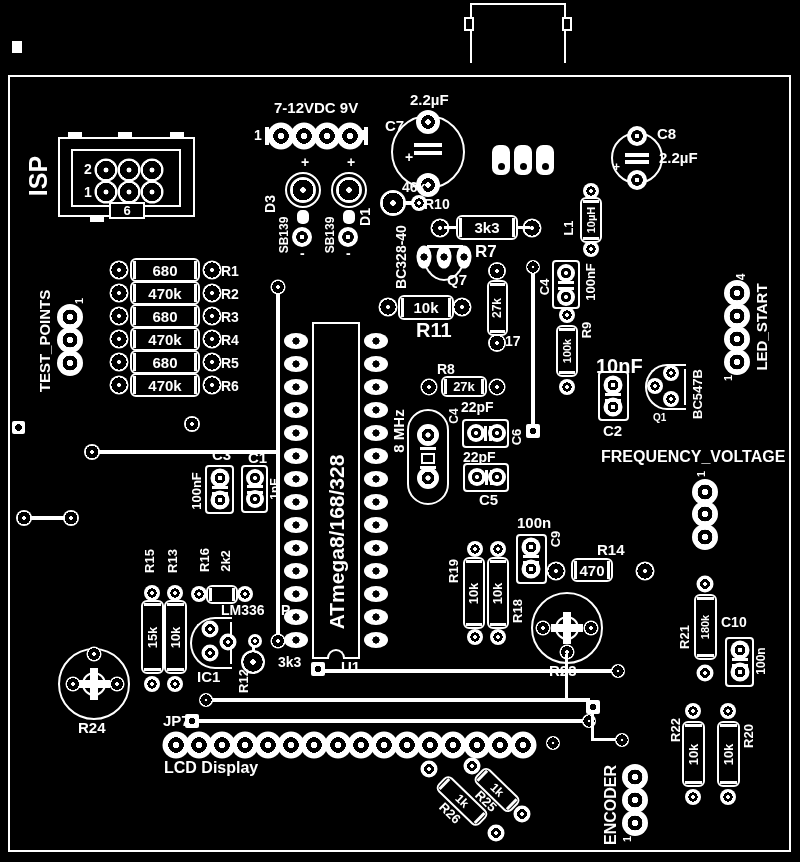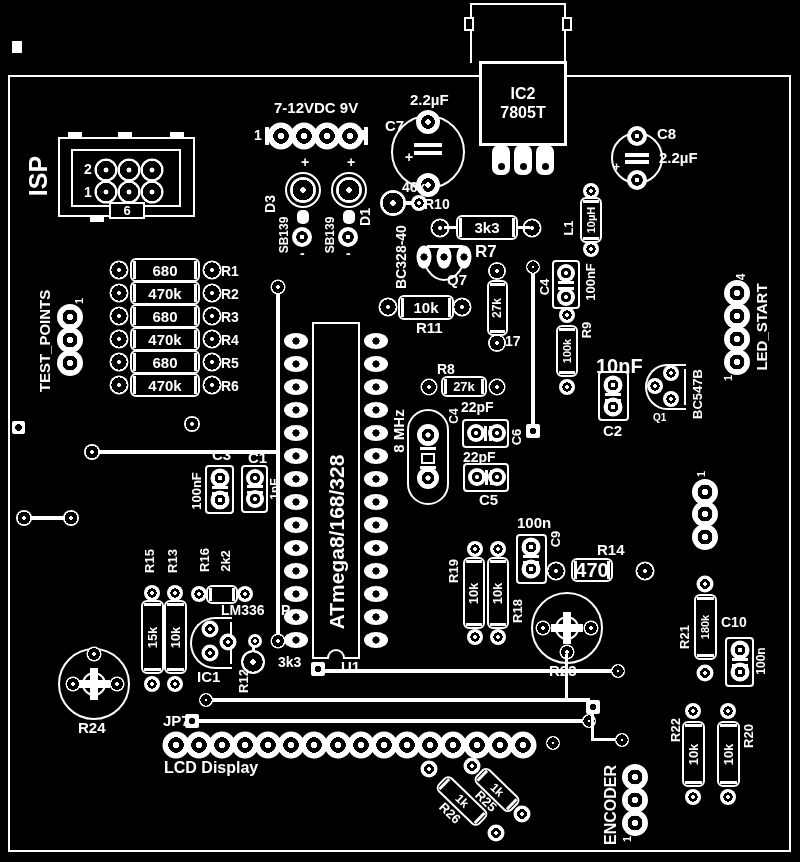--- a/index.html
+++ b/index.html
@@ -68,24 +68,20 @@
   <div class="co" style="left:391px;top:115px;width:74px;height:74px"></div>
   <div class="ln" style="left:414px;top:143px;width:28px;height:4px"></div>
   <div class="ln" style="left:414px;top:151px;width:28px;height:4px"></div>
   <div class="pd" style="left:428px;top:122px;width:24px;height:24px"></div>
   <div class="pd" style="left:428px;top:185px;width:24px;height:24px"></div>
   <span class="t" style="left:405px;top:150px;font-size:14px">+</span>
 
   <div class="box" style="left:470px;top:3px;width:96px;height:60px;border-bottom:none;z-index:2"></div>
   <div class="box" style="left:464px;top:17px;width:10px;height:14px;z-index:3"></div>
   <div class="box" style="left:562px;top:17px;width:10px;height:14px;z-index:3"></div>
-  <div class="box" style="left:479px;top:61px;width:88px;height:85px;border-width:3px;display:flex;flex-direction:column;align-items:center;justify-content:center;gap:3px;z-index:2">
-    <span class="t" style="position:static;font-size:16px">IC2</span>
-    <span class="t" style="position:static;font-size:16px">7805T</span>
-  </div>
   <div class="leg" style="left:492px;top:145px;width:18px;height:30px"></div>
   <div class="leg" style="left:514px;top:145px;width:18px;height:30px"></div>
   <div class="leg" style="left:536px;top:145px;width:18px;height:30px"></div>
   <div class="hole" style="left:498px;top:163px;width:7px;height:7px"></div>
   <div class="hole" style="left:520px;top:163px;width:7px;height:7px"></div>
   <div class="hole" style="left:542px;top:163px;width:7px;height:7px"></div>
 
   <span class="t" style="left:657px;top:126px;font-size:15px">C8</span>
   <span class="t" style="left:659px;top:150px;font-size:15px">2.2µF</span>
   <div class="co" style="left:611px;top:132px;width:52px;height:52px"></div>
@@ -141,21 +137,21 @@
   <div class="po" style="left:424px;top:257px;width:15px;height:23px"></div>
   <div class="po" style="left:444px;top:257px;width:15px;height:23px"></div>
   <div class="po" style="left:464px;top:257px;width:15px;height:23px"></div>
   <span class="t" style="left:447px;top:272px;font-size:15px">Q7</span>
 
   <div class="pr" style="left:388px;top:307px;width:19px;height:19px"></div>
   <div class="pr" style="left:462px;top:307px;width:19px;height:19px"></div>
   <div class="rb" style="left:398px;top:295px;width:56px;height:25px;font-size:15px">
     <span>10k</span>
   </div>
-  <span class="t" style="left:416px;top:320px;font-size:15px">R11</span>
+  <span class="t" style="left:416px;top:320px;font-size:20px">R11</span>
 
   <div class="pr" style="left:497px;top:271px;width:18px;height:18px"></div>
   <div class="rbv" style="left:487px;top:280px;width:21px;height:56px;font-size:12px">
     <span class="vin">27k</span>
   </div>
   <div class="pr" style="left:497px;top:343px;width:18px;height:18px"></div>
   <span class="t" style="left:505px;top:334px;font-size:14px">17</span>
 
   <div class="box" style="left:552px;top:260px;width:28px;height:49px;border-radius:4px"></div>
   <div class="ln" style="left:558px;top:281px;width:16px;height:3px"></div>
@@ -232,20 +228,21 @@
   <span class="t" style="left:603px;top:423px;font-size:15px">C2</span>
 
   <div style="position:absolute;left:645px;top:364px;width:41px;height:46px;border:2px solid #fff;border-right:none;border-top-left-radius:22px 23px;border-bottom-left-radius:22px 23px"></div>
   <div class="ln" style="left:684px;top:369px;width:2px;height:36px"></div>
   <div class="pd" style="left:655px;top:386px;width:16px;height:16px"></div>
   <div class="pd" style="left:671px;top:373px;width:16px;height:16px"></div>
   <div class="pd" style="left:671px;top:399px;width:16px;height:16px"></div>
   <span class="t" style="left:653px;top:413px;font-size:10px">Q1</span>
   <span class="vt" style="left:697px;top:394px;font-size:13px">BC547B</span>
 
+  <span class="t" style="left:601px;top:449px;font-size:16px">FREQUENCY_VOLTAGE</span>
   <span class="vt" style="left:701px;top:474px;font-size:11px">1</span>
   <div class="pd" style="left:705px;top:492px;width:26px;height:26px"></div>
   <div class="pd" style="left:705px;top:514px;width:26px;height:26px"></div>
   <div class="pd" style="left:705px;top:537px;width:26px;height:26px"></div>
 
   <span class="t" style="left:437px;top:362px;font-size:14px">R8</span>
   <div class="pr" style="left:429px;top:387px;width:17px;height:17px"></div>
   <div class="pr" style="left:497px;top:387px;width:17px;height:17px"></div>
   <div class="rb" style="left:441px;top:376px;width:46px;height:21px;font-size:13px">
     <span>27k</span>
@@ -394,21 +391,21 @@
   <span class="t" style="left:517px;top:515px;font-size:15px">100n</span>
   <div class="box" style="left:516px;top:534px;width:31px;height:50px;border-radius:4px"></div>
   <div class="ln" style="left:523px;top:555px;width:16px;height:3px"></div>
   <div class="ln" style="left:523px;top:561px;width:16px;height:3px"></div>
   <div class="pd" style="left:531px;top:547px;width:19px;height:19px"></div>
   <div class="pd" style="left:531px;top:569px;width:19px;height:19px"></div>
   <span class="vt" style="left:555px;top:539px;font-size:13px">C9</span>
 
   <span class="t" style="left:597px;top:542px;font-size:15px">R14</span>
   <div class="pr" style="left:556px;top:571px;width:19px;height:19px"></div>
-  <div class="rb" style="left:571px;top:558px;width:42px;height:24px;font-size:20px">
+  <div class="rb" style="left:571px;top:558px;width:42px;height:24px;font-size:15px">
     <span>470</span>
   </div>
   <div class="pr" style="left:645px;top:571px;width:19px;height:19px"></div>
 
   <span class="vt" style="left:684px;top:637px;font-size:13px">R21</span>
   <div class="pd" style="left:705px;top:584px;width:17px;height:17px"></div>
   <div class="rbv" style="left:694px;top:594px;width:23px;height:66px;font-size:11px">
     <span class="vin">180k</span>
   </div>
   <div class="pd" style="left:705px;top:673px;width:17px;height:17px"></div>

